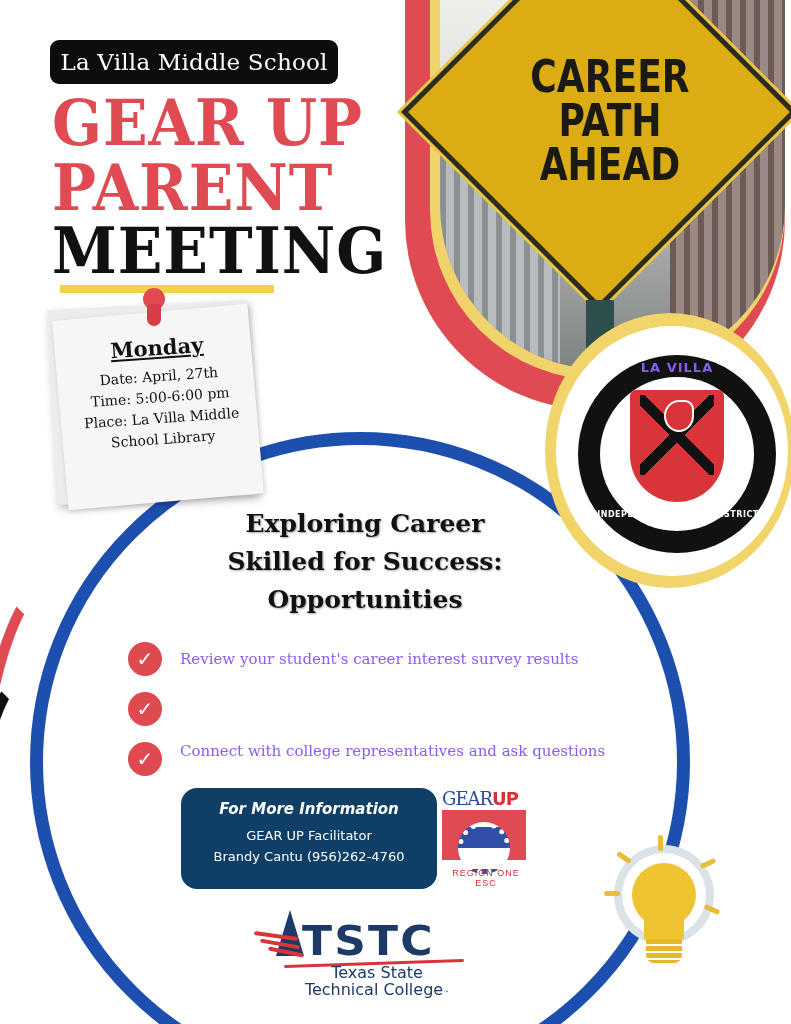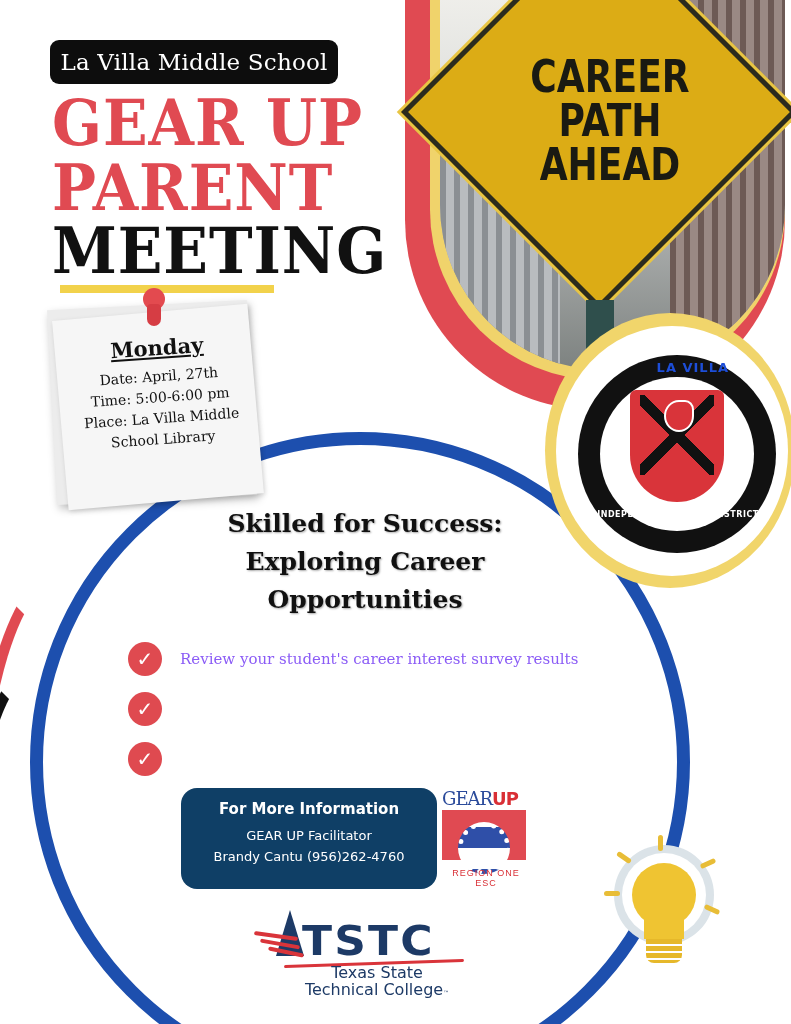--- a/index.html
+++ b/index.html
@@ -24,28 +24,28 @@
     .diamond { left:459px; top:-28px; width:270px; height:270px; background:#dcac15; border:5px solid #2b2b1e; transform:rotate(45deg); box-shadow:0 0 0 3px #e8c543; }
     .pole { left:586px; top:300px; width:28px; height:80px; background:#2f4f4c; }
     .sign-text { left:500px; top:55px; width:220px; text-align:center; font-family:"DejaVu Sans", sans-serif; font-weight:bold; color:#1a1a12; font-size:44px; line-height:1.0; transform:scaleX(0.82); }
     .blue-ring { left:30px; top:432px; width:660px; height:660px; border-radius:50%; border:13px solid #1d4fae; box-sizing:border-box; }
     .seal-outer { left:545px; top:313px; width:250px; height:275px; border-radius:50%; background:#f1d56b; }
     .seal-white { left:556px; top:326px; width:232px; height:250px; border-radius:50%; background:#fff; }
     .seal-black { left:578px; top:355px; width:198px; height:198px; border-radius:50%; background:#111; }
     .seal-inner { left:600px; top:377px; width:154px; height:154px; border-radius:50%; background:#fff; }
     .seal-shield { left:630px; top:390px; width:94px; height:112px; background:#d9343a; border-radius:6px 6px 47px 47px; }
     .seal-v { left:640px; top:395px; width:74px; height:80px; background:linear-gradient(135deg, transparent 45%, #111 45%, #111 55%, transparent 55%), linear-gradient(225deg, transparent 45%, #111 45%, #111 55%, transparent 55%); }
-    .seal-top-text { left:625px; top:360px; width:104px; text-align:right; font-family:"DejaVu Sans", sans-serif; color:#1d4ed8; font-weight:bold; font-size:13px; letter-spacing:1px; }
+    .seal-top-text { left:625px; top:360px; width:104px; text-align:center; font-family:"DejaVu Sans", sans-serif; color:#8b5cf6; font-weight:bold; font-size:13px; letter-spacing:1px; }
     .seal-bottom-text { left:580px; top:510px; width:196px; text-align:center; font-family:"DejaVu Sans", sans-serif; color:#fff; font-weight:bold; font-size:8px; letter-spacing:0.5px; }
     .heading { left:160px; top:505px; width:410px; text-align:center; font-family:"DejaVu Serif", serif; font-weight:bold; font-size:25px; line-height:38px; color:#111; text-shadow:1px 1px 2px rgba(0,0,0,0.35); }
     .bullet { left:128px; display:flex; align-items:center; }
     .check { width:34px; height:34px; border-radius:50%; background:#df4a50; display:flex; align-items:center; justify-content:center; color:#fff; font-size:20px; font-weight:bold; font-family:"DejaVu Sans", sans-serif; }
     .bullet-text { font-family:"DejaVu Serif", serif; font-size:15px; color:#8b5cf6; margin-left:18px; white-space:nowrap; }
     .info-box { left:181px; top:788px; width:256px; height:101px; background:#0f3f66; border-radius:16px; color:#fff; text-align:center; font-family:"DejaVu Sans", sans-serif; }
-    .info-title { font-size:15px; font-weight:bold; margin-top:12px; }
+    .info-title { font-size:15px; font-weight:bold; margin-top:12px;font-style:italic; }
     .info-line { font-size:13px; margin-top:6px; }
     .gearup-logo { left:442px; top:788px; width:88px; height:100px; }
     .gearup-word { font-family:"DejaVu Serif", serif; font-size:18px; color:#2a4a9a; letter-spacing:-1px; }
     .gearup-word b { color:#d92f35; font-family:"DejaVu Sans", sans-serif; }
     .gear-box { position:absolute; left:0; top:22px; width:84px; height:50px; background:#e04a52; }
     .gear { position:absolute; left:16px; top:34px; width:52px; height:52px; border-radius:50%; background:conic-gradient(from 90deg, #fff 0 50%, #2f4fa8 50% 100%); border:5px dotted #fff; box-sizing:border-box; }
     .region-text { position:absolute; left:4px; top:80px; width:80px; text-align:center; font-family:Liberation Sans, sans-serif; font-size:9px; color:#d92f35; letter-spacing:1px; }
     .tstc { left:254px; top:910px; width:210px; height:95px; }
     .tstc-word { position:absolute; left:48px; top:8px; font-family:"DejaVu Sans", sans-serif; font-weight:bold; font-size:40px; color:#1d3a66; letter-spacing:2px; transform:scaleX(1.1); transform-origin:left; }
     .tstc-star { position:absolute; left:22px; top:0; width:0; height:0; border-left:14px solid transparent; border-right:14px solid transparent; border-bottom:46px solid #1d3a66; }
@@ -113,34 +113,35 @@
 <div class="abs seal-white"></div>
 <div class="abs seal-black"></div>
 <div class="abs seal-inner"></div>
 <div class="abs seal-shield"></div>
 <div class="abs seal-v"></div>
 <div class="abs" style="left:664px; top:400px; width:26px; height:28px; background:#d9343a; border-radius:50% 30% 50% 50%; border:2px solid #fff;"></div>
 <div class="abs seal-top-text">LA VILLA</div>
 <div class="abs seal-bottom-text">INDEPENDENT SCHOOL DISTRICT</div>
 
 <div class="abs heading">
+  <div>Exploring Career</div>
   <div>Skilled for Success:</div>
-  <div>Exploring Career</div>
   <div>Opportunities</div>
 </div>
 
 <div class="abs bullet" style="top:642px;">
   <div class="check">✓</div>
   <div class="bullet-text">Review your student's career interest survey results</div>
 </div>
 <div class="abs bullet" style="top:692px;">
   <div class="check">✓</div>
 </div>
 <div class="abs bullet" style="top:742px;">
   <div class="check">✓</div>
+  <div class="bullet-text" style="margin-top:-16px;">Connect with college representatives and ask questions</div>
 </div>
 
 <div class="abs info-box">
   <div class="info-title">For More Information</div>
   <div class="info-line" style="margin-top:10px;">GEAR UP Facilitator</div>
   <div class="info-line">Brandy Cantu (956)262-4760</div>
 </div>
 
 <div class="abs gearup-logo">
   <div class="gearup-word"><span>GEAR</span><b>UP</b></div>

